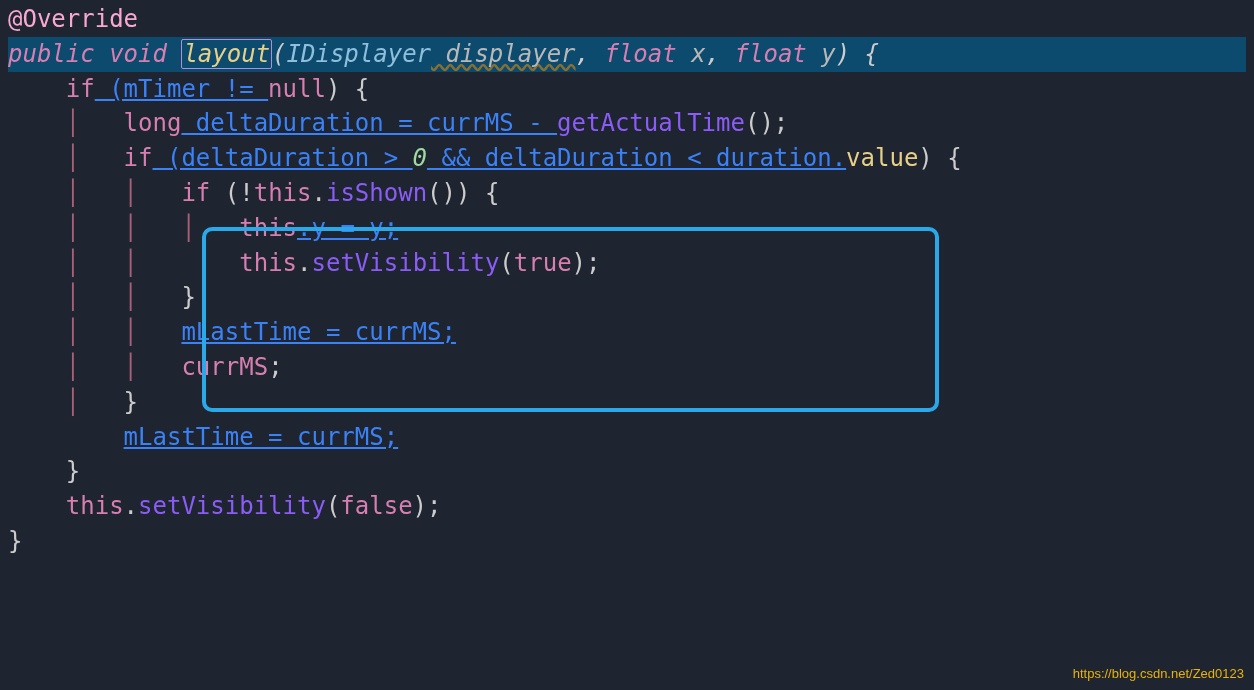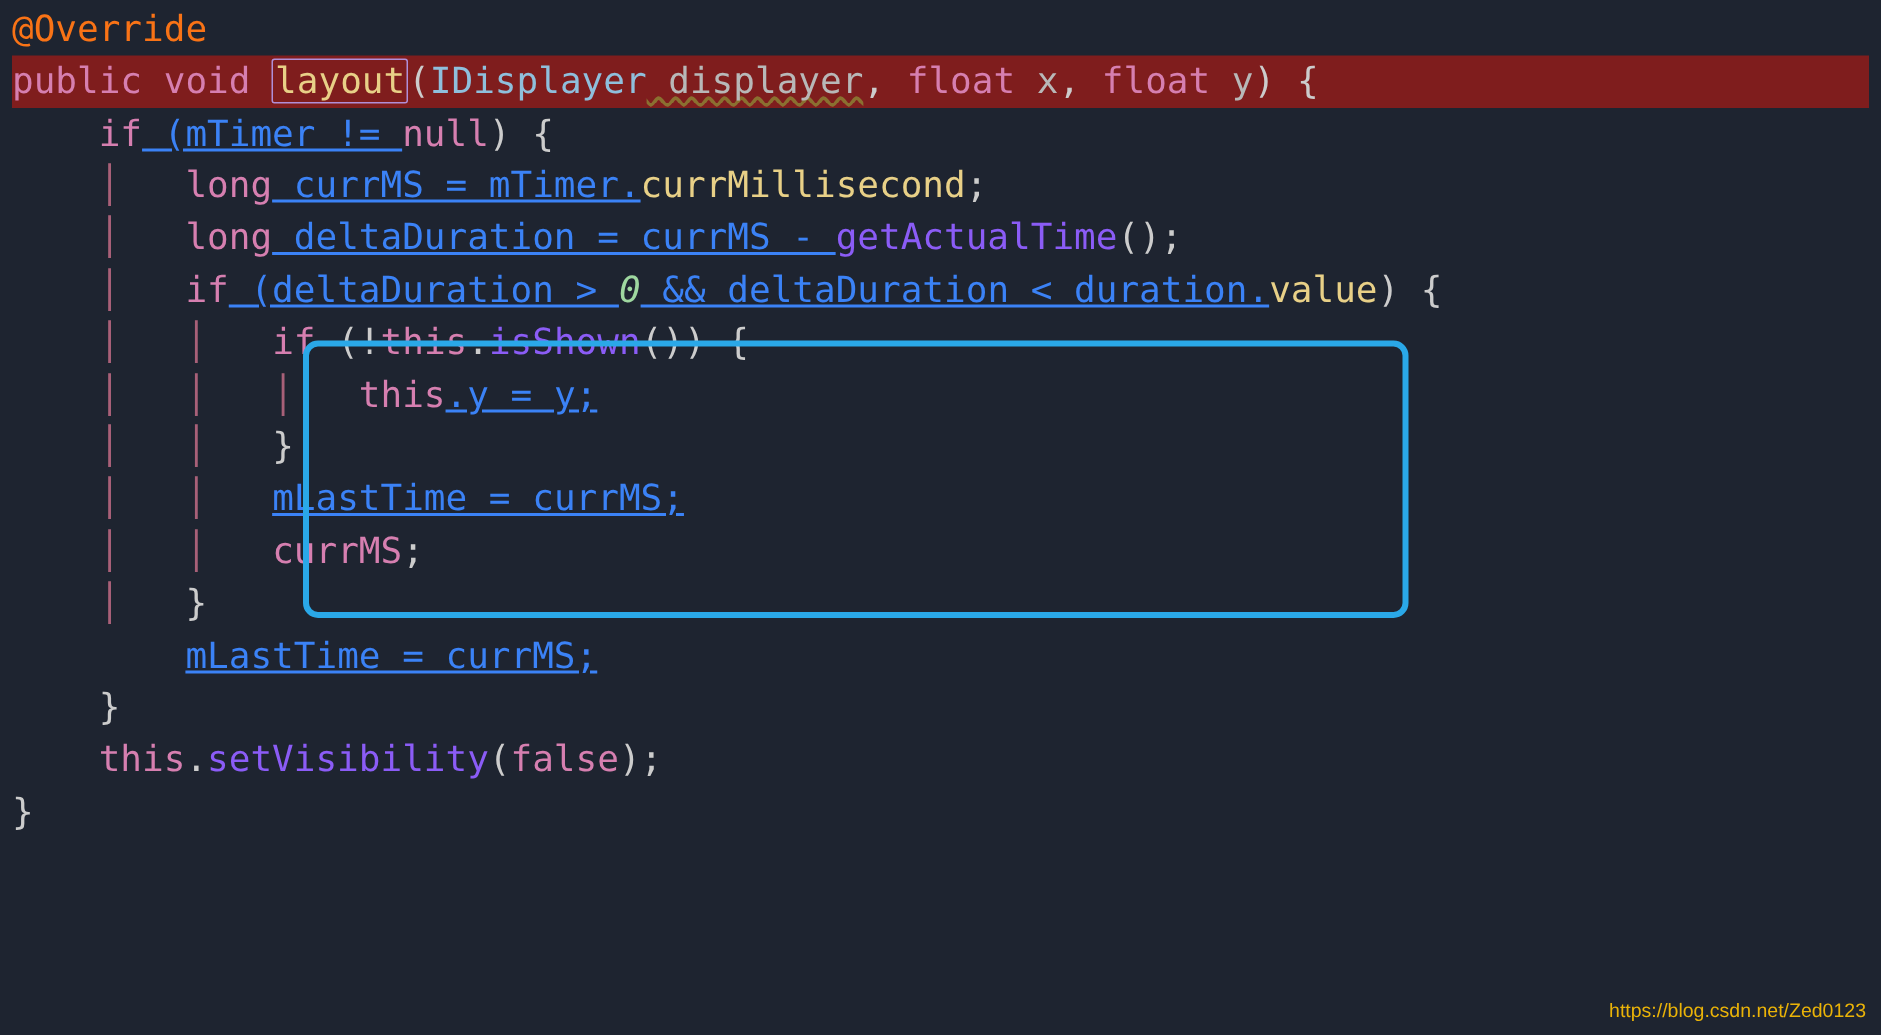--- a/index.html
+++ b/index.html
@@ -17,23 +17,24 @@
       height: 690px;
       overflow: hidden;
       position: relative;
       padding: 2px 8px;
     }
     .code-line {
       white-space: pre;
       position: relative;
     }
     .line-highlight {
-      background-color: #7f1d1d;
+      background-color: #0c4a6e;
+      font-style: italic;
     }
-    .annotation { color: #f97316; }
+    .annotation { color: #f9a8d4; }
     .keyword { color: #d67fb0; font-weight: 500; }
     .keyword-type { color: #d67fb0; font-weight: 500; }
     .type { color: #8fbfdc; }
     .method-name { color: #e8d087; }
     .param { color: #b8b8b8; }
     .var { color: #3b82f6; text-decoration: underline; }
     .punct { color: #cccccc; }
     .number { color: #9fd8a0; font-style: italic; }
     .member { color: #e8d087; }
     .method-call { color: #8b5cf6; }
@@ -74,31 +75,31 @@
 <body>
 
 <div>
 
 <div class="code-line"><span class="annotation">@Override</span></div>
 
 <div class="code-line line-highlight"><span class="keyword">public</span> <span class="keyword">void</span> <span class="method-name box-outline">layout</span><span class="punct">(</span><span class="type">IDisplayer</span><span class="param underline-wavy"> displayer</span><span class="punct">, </span><span class="keyword-type">float</span><span class="param"> x</span><span class="punct">, </span><span class="keyword-type">float</span><span class="param"> y</span><span class="punct">) {</span></div>
 
 <div class="code-line">    <span class="keyword">if</span><span class="var"> (mTimer != </span><span class="keyword">null</span><span class="punct">) {</span></div>
 
-<div class="code-line">    <span class="indent-guide-pink">│</span>   <span class="keyword-type">long</span><span class="var"> currMS = mTimer.</span><span class="member">currMillisecond</span><span class="punct">;</span></div>
 
 <div class="code-line">    <span class="indent-guide-pink">│</span>   <span class="keyword-type">long</span><span class="var"> deltaDuration = currMS - </span><span class="method-call">getActualTime</span><span class="punct">();</span></div>
 
 <div class="code-line">    <span class="indent-guide-pink">│</span>   <span class="keyword">if</span><span class="var"> (deltaDuration &gt; </span><span class="number">0</span><span class="var"> &amp;&amp; deltaDuration &lt; duration.</span><span class="member">value</span><span class="punct">) {</span></div>
 
 
 <div class="code-line">    <span class="indent-guide-pink">│</span>   <span class="indent-guide-pink">│</span>   <span class="keyword">if</span><span class="punct"> (!</span><span class="this-kw">this</span><span class="punct">.</span><span class="method-call">isShown</span><span class="punct">()) {</span></div>
 
 <div class="code-line">    <span class="indent-guide-pink">│</span>   <span class="indent-guide-pink">│</span>   <span class="indent-guide-pink">│</span>   <span class="this-kw">this</span><span class="var">.y = y;</span></div>
 
+<div class="code-line">    <span class="indent-guide-pink">│</span>   <span class="indent-guide-pink">│</span>   <span class="indent-guide"> </span>   <span class="this-kw">this</span><span class="punct">.</span><span class="method-call">setVisibility</span><span class="punct">(</span><span class="keyword">true</span><span class="punct">);</span></div>
 
 <div class="code-line">    <span class="indent-guide-pink">│</span>   <span class="indent-guide-pink">│</span>   <span class="punct">}</span></div>
 
 <div class="code-line">    <span class="indent-guide-pink">│</span>   <span class="indent-guide-pink">│</span>   <span class="var">mLastTime = currMS;</span></div>
 
 <div class="code-line">    <span class="indent-guide-pink">│</span>   <span class="indent-guide-pink">│</span>   <span class="keyword">currMS</span><span class="punct">;</span></div>
 
 <div class="code-line">    <span class="indent-guide-pink">│</span>   <span class="punct">}</span></div>
 
 <div class="code-line">    <span class="indent-guide"> </span>   <span class="var">mLastTime = currMS;</span></div>

